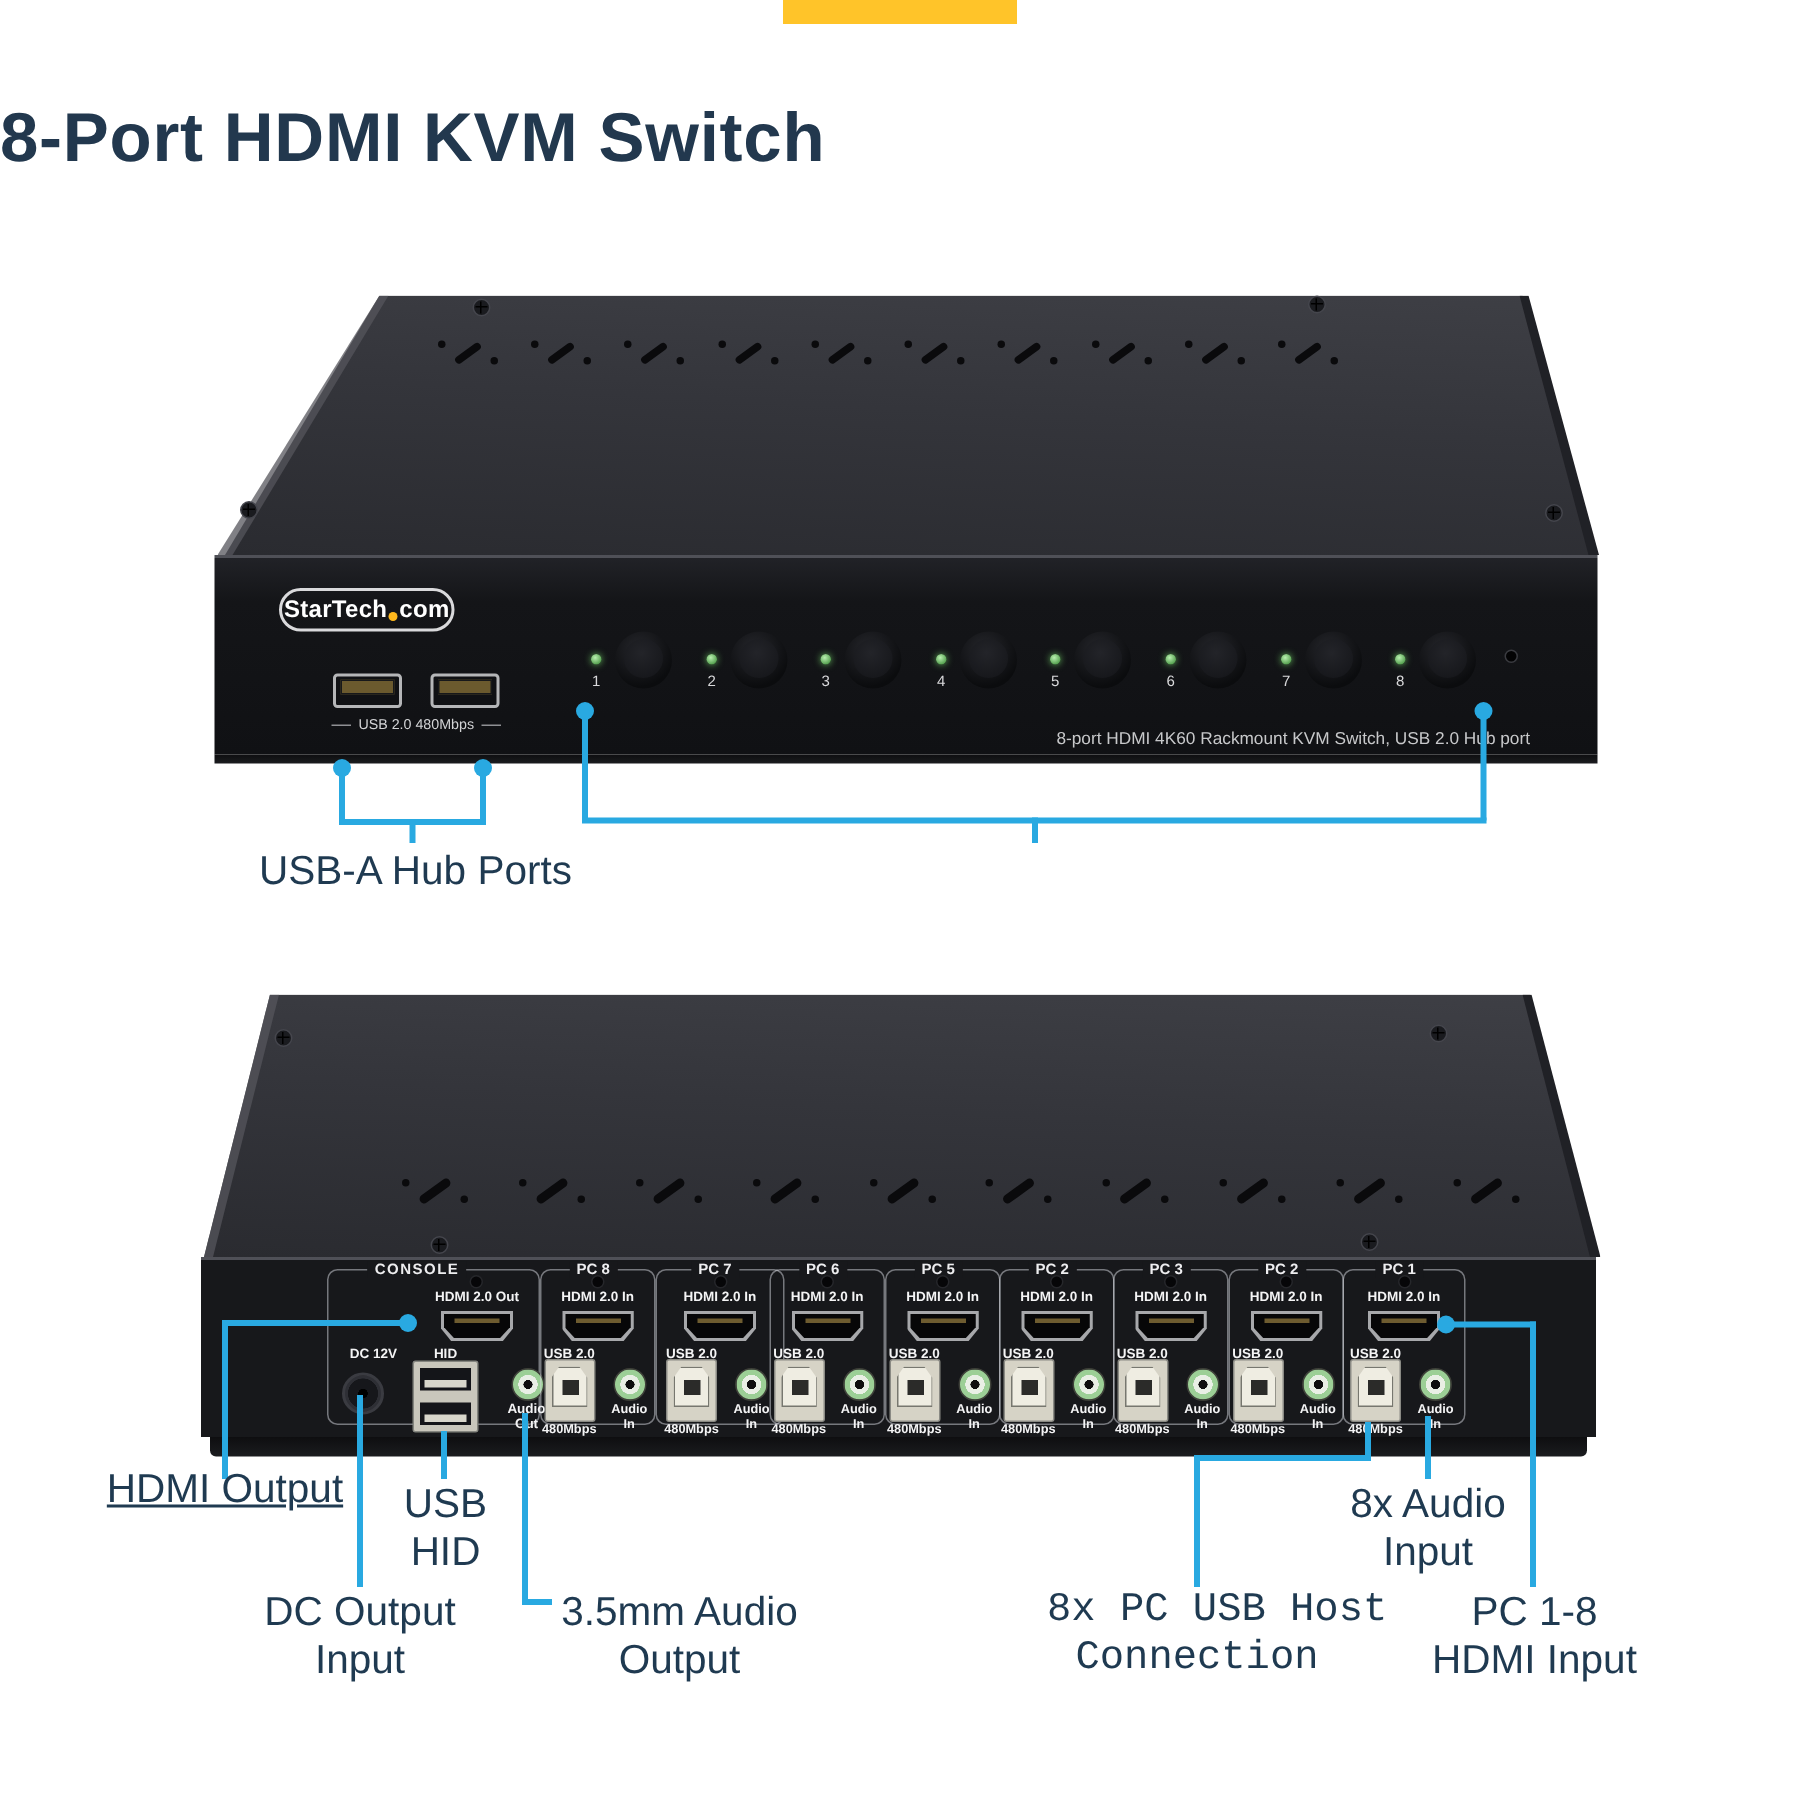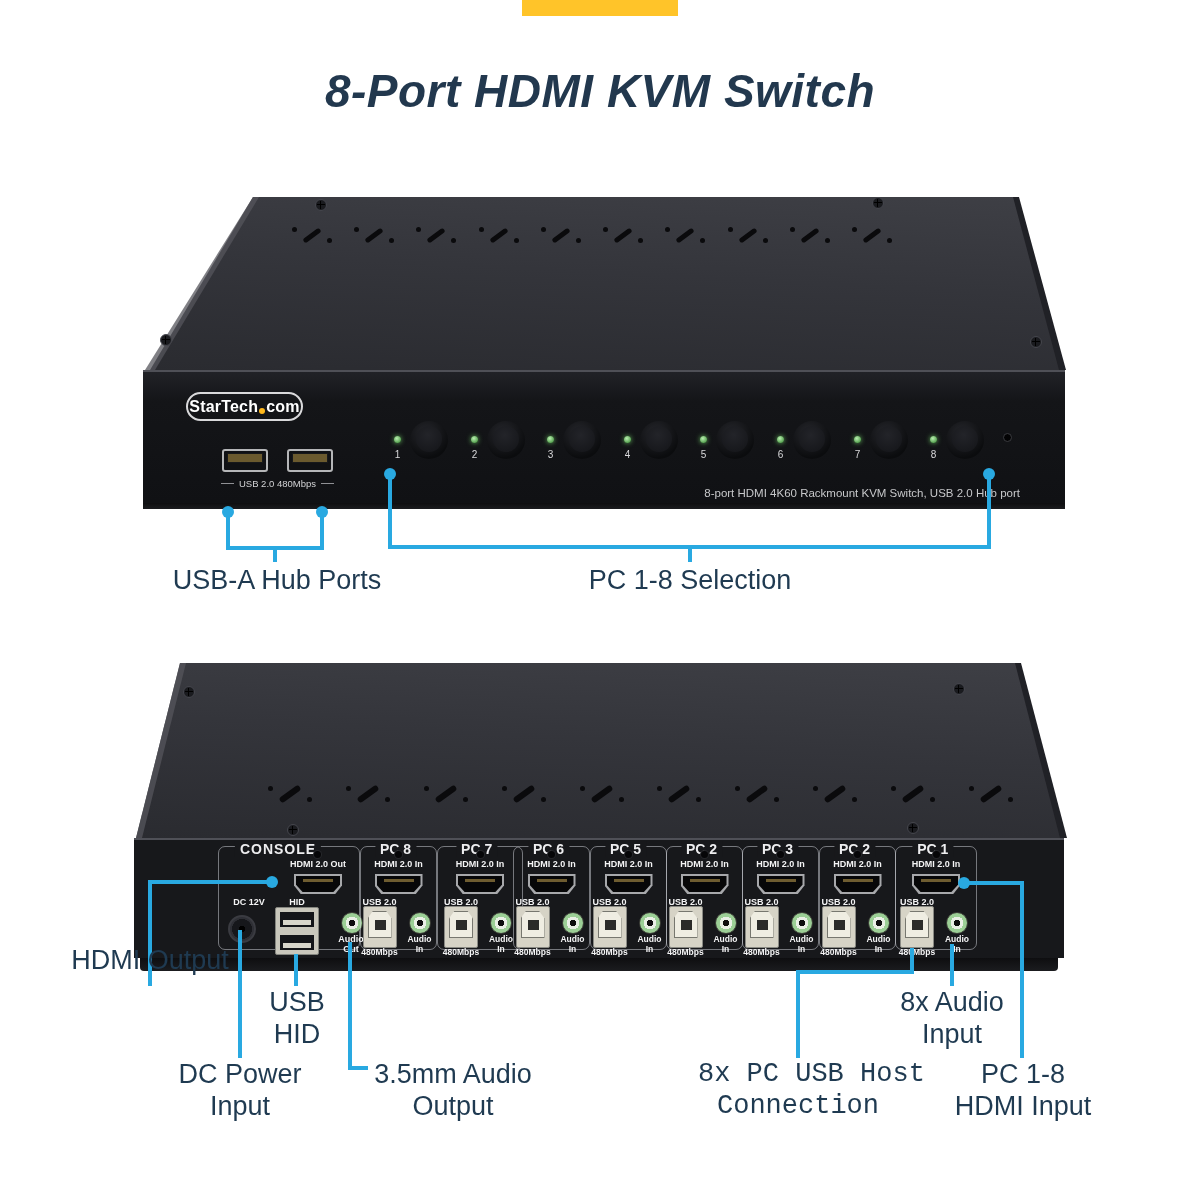--- a/index.html
+++ b/index.html
@@ -55,21 +55,21 @@
   .pushbtn{position:absolute;left:16px;top:0;width:38px;height:38px;border-radius:50%;
            background:radial-gradient(circle at 42% 32%,#26272c,#0b0c0e 72%);}
   .pushbtn::before{content:"";position:absolute;left:6px;top:5px;width:26px;height:26px;border-radius:50%;
            background:radial-gradient(circle at 45% 35%,#232429,#17181c 75%);}
   .pinhole{position:absolute;left:1003px;top:433px;width:7px;height:7px;border-radius:50%;background:#030304;border:1px solid #3a3b40;}
   .paneltext{position:absolute;left:600px;top:487px;width:420px;text-align:right;color:#c7c8ca;font-size:11.5px;}
 
   
   .sec{position:absolute;top:846px;height:104px;border:1px solid rgba(214,216,223,.5);border-radius:7px;box-sizing:border-box;}
   .seclabel{position:absolute;top:-6px;background:var(--face);padding:0 5px;color:#ededef;
-            font-size:14px;font-weight:bold;white-space:nowrap;}
+            font-size:10px;font-weight:bold;white-space:nowrap;}
   .plabel{position:absolute;color:#f4f4f5;font-weight:bold;font-size:9px;line-height:10px;text-align:center;white-space:nowrap;}
   .shole{position:absolute;width:7px;height:7px;border-radius:50%;background:#060608;box-shadow:0 0 0 1px #26272b;}
 
   .hdmi{position:absolute;width:48px;height:20px;background:#a7a8ab;
         clip-path:polygon(0 0,100% 0,100% 58%,86% 100%,14% 100%,0 58%);}
   .hdmi::before{content:"";position:absolute;left:2px;right:2px;top:2px;bottom:2px;background:#070708;
         clip-path:polygon(0 0,100% 0,100% 55%,85% 100%,15% 100%,0 55%);}
   .hdmi::after{content:"";position:absolute;left:9px;right:9px;top:5px;height:3px;background:#6e5c30;}
 
   .usbb{position:absolute;width:34px;height:42px;background:#d6d3c6;border:1px solid #8a8a84;border-radius:2px;box-sizing:border-box;}
@@ -78,21 +78,21 @@
   .usbb::after{content:"";position:absolute;left:11px;top:13px;width:11px;height:10px;background:#2b2b29;}
 
   .jack{position:absolute;width:20px;height:20px;border-radius:50%;border:1px solid #3e4039;
         background:radial-gradient(circle,#0e0e0e 0 21%,#e9efe5 22% 45%,#9ccf96 46% 80%,#4e5148 82%);}
   .dcjack{position:absolute;width:28px;height:28px;border-radius:50%;border:2px solid #3a3b41;box-sizing:border-box;
         background:radial-gradient(circle,#000 0 18%,#16171b 19% 58%,#2e2f35 60% 86%,#0b0b0d 88%);}
   .usba2{position:absolute;width:44px;height:48px;background:#c9c7bc;border:1px solid #84857f;border-radius:2px;box-sizing:border-box;}
   .usba2 span{position:absolute;left:4px;right:4px;height:15px;background:#141519;}
   .usba2 span::after{content:"";position:absolute;left:3px;right:3px;bottom:2px;height:5px;background:#d8d6cb;}
 
-  .title{position:absolute;left:0;right:0;top:64px;text-align:center;color:#22384E;font-size:46px;font-weight:bold;letter-spacing:.5px;font-style:italic;}
+  .title{position:absolute;left:0;right:0;top:64px;color:#22384E;font-size:46px;font-weight:bold;letter-spacing:.5px;}
   .ybar{position:absolute;left:522px;top:0;width:156px;height:16px;background:#FFC429;}
 </style>
 </head>
 <body>
 
 <div class="ybar"></div>
 <div class="title">8-Port HDMI KVM Switch</div>
 
 <div>
   <div class="topface" style="left:150px;top:197px;width:913px;height:173px;clip-path:polygon(103px 0,865px 0,913px 173px,0 173px);"></div>
@@ -226,21 +226,20 @@
   <div class="line" style="left:273px;top:546px;width:4px;height:16px;"></div>
   <div class="callout" style="left:157px;top:564px;width:240px;">USB-A Hub Ports</div>
 
   <div class="cdot" style="left:384px;top:468px;"></div>
   <div class="cdot" style="left:983px;top:468px;"></div>
   <div class="line" style="left:388px;top:476px;width:4px;height:71px;"></div>
   <div class="line" style="left:987px;top:476px;width:4px;height:71px;"></div>
   <div class="line" style="left:388px;top:545px;width:603px;height:4px;"></div>
   <div class="line" style="left:688px;top:545px;width:4px;height:17px;"></div>
   <div class="callout" style="left:555px;top:564px;width:270px;">
-    <div>PC 1-8 Selection</div>
   </div>
 </div>
 
 <div>
   <div class="topface" style="left:136px;top:663px;width:926px;height:175px;clip-path:polygon(44px 0,884px 0,926px 175px,0 175px);"></div>
   <div class="slantL" style="left:131px;top:663px;width:55px;height:175px;clip-path:polygon(49px 0,55px 0,11px 175px,5px 175px);"></div>
   <div class="slantR" style="left:1012px;top:663px;width:55px;height:175px;clip-path:polygon(3px 0,9px 0,55px 175px,48px 175px);"></div>
   <div class="vents rear" style="left:268px;top:779px;width:745px;height:30px;">
       <span class="vgroup">
         <i class="vd up"></i>
@@ -432,31 +431,31 @@
       <div>In</div>
     </div>
   </div>
 </div>
 
 <div>
 
   <div class="cdot" style="left:266px;top:876px;"></div>
   <div class="line" style="left:148px;top:880px;width:124px;height:4px;"></div>
   <div class="line" style="left:148px;top:880px;width:4px;height:106px;"></div>
-  <div class="callout" style="left:55px;top:944px;width:190px;">HDMI Output</div>
+  <div class="callout" style="left:55px;top:976px;width:190px;text-decoration:underline;">HDMI Output</div>
 
   <div class="line" style="left:294px;top:954px;width:4px;height:32px;"></div>
   <div class="callout" style="left:247px;top:986px;width:100px;">
     <div>USB</div>
     <div>HID</div>
   </div>
 
   <div class="line" style="left:238px;top:930px;width:4px;height:128px;"></div>
   <div class="callout" style="left:150px;top:1058px;width:180px;">
-    <div>DC Power</div>
+    <div>DC Output</div>
     <div>Input</div>
   </div>
 
   <div class="line" style="left:348px;top:942px;width:4px;height:128px;"></div>
   <div class="line" style="left:348px;top:1066px;width:20px;height:4px;"></div>
   <div class="callout" style="left:372px;top:1058px;width:162px;">
     <div>3.5mm Audio</div>
     <div>Output</div>
   </div>
 

